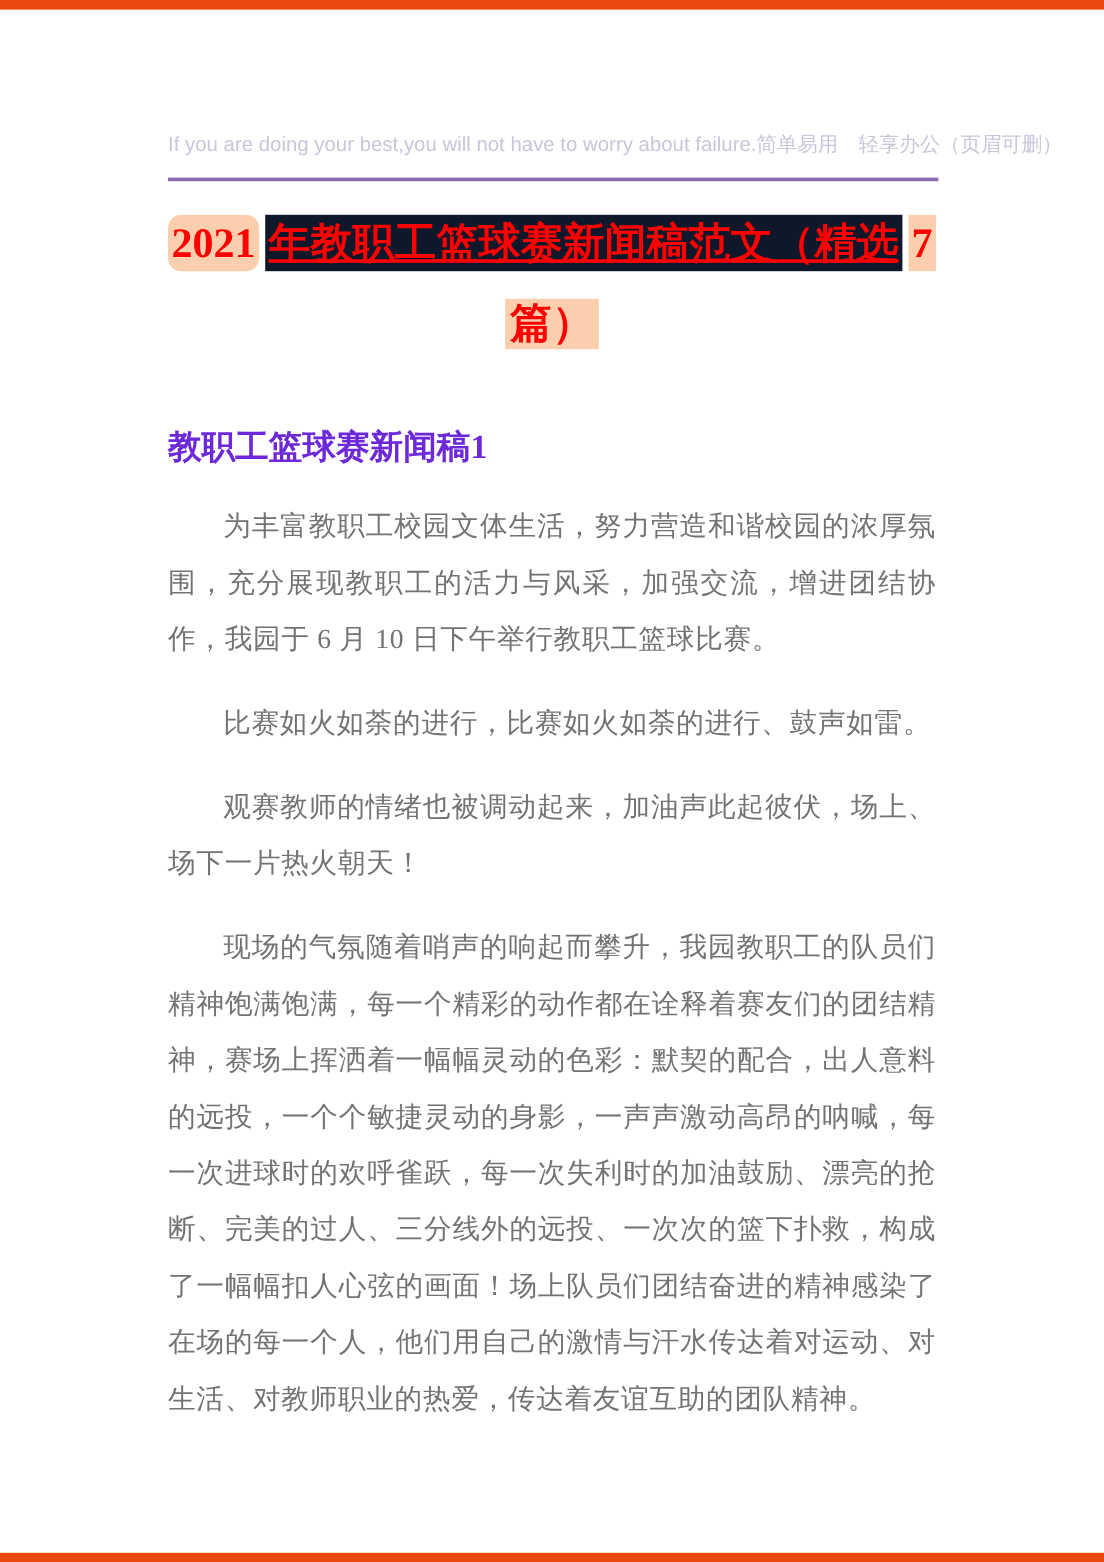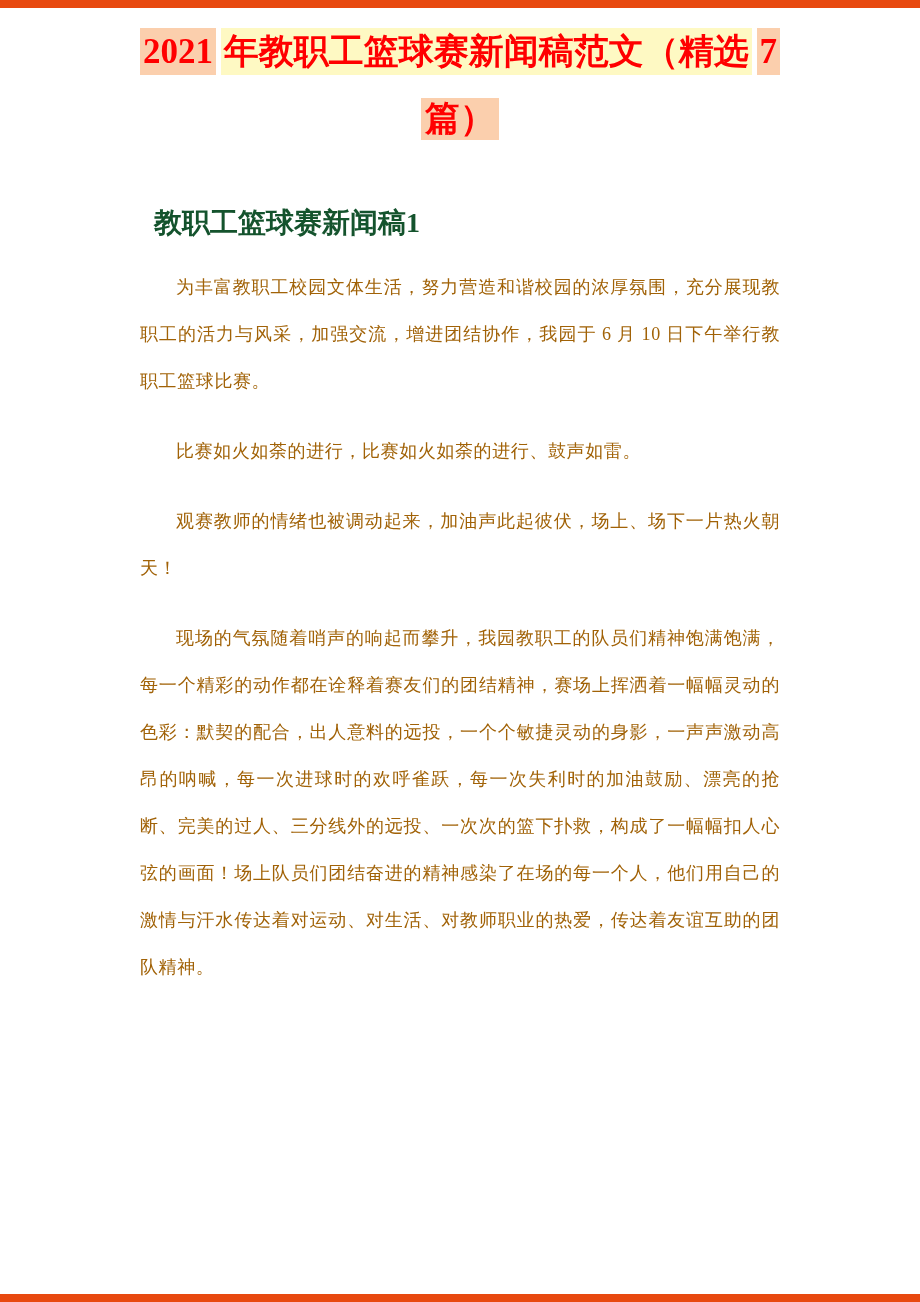--- a/index.html
+++ b/index.html
@@ -60,50 +60,54 @@
   .heading {
     margin:66px 0 0 0;
     font-size:28px;
     line-height:34px;
     font-weight:bold;
   }
   
   .body { margin-top:24px; }
   .body p {
     margin:0 0 23px 0;
-    font-size:18px;
+    font-size:23px;
     line-height:47px;
     letter-spacing:0.6px;
     text-align:justify;
     text-indent:2em;
-    color:#a16207;
+    color:#737373;
   }
 </style>
 </head>
 <body>
 
 <div class="page">
 
   <div class="edge-bar top" style="background: rgb(232, 73, 15);"></div>
 
   <div class="content">
 
+    <div>
+      <div class="header-text" style="color: rgb(201, 198, 220);">If you are doing your best,you will not have to worry about failure.简单易用　轻享办公（页眉可删）</div>
+      <div class="header-divider" style="border-top-color: rgb(138, 106, 176);"></div>
+    </div>
 
     <div class="title">
       <div class="title-line1">
-        <span class="hl" style="background: rgb(251, 207, 173); color: rgb(255, 0, 0);">2021</span>
-        <span class="hl" style="background: #fef9c3; color: rgb(255, 0, 0);">年教职工篮球赛新闻稿范文（精选</span>
+        <span class="hl" style="background: rgb(251, 207, 173); color: rgb(255, 0, 0); border-radius: 11px;">2021</span>
+        <span class="hl" style="background: #0f172a; color: rgb(255, 0, 0); text-decoration: underline;">年教职工篮球赛新闻稿范文（精选</span>
         <span class="hl" style="background: rgb(251, 207, 173); color: rgb(255, 0, 0);">7</span>
       </div>
       <div class="title-line2">
         <span class="hl" style="background: rgb(251, 207, 173); color: rgb(255, 0, 0);">篇）</span>
       </div>
     </div>
 
-    <h2 class="heading" style="color: #14532d; margin-left: 14px;">教职工篮球赛新闻稿1</h2>
+    <h2 class="heading" style="color: #6d28d9;">教职工篮球赛新闻稿1</h2>
 
     <div class="body">
         <p>为丰富教职工校园文体生活，努力营造和谐校园的浓厚氛围，充分展现教职工的活力与风采，加强交流，增进团结协作，我园于 6 月 10 日下午举行教职工篮球比赛。</p>
         <p>比赛如火如荼的进行，比赛如火如荼的进行、鼓声如雷。</p>
         <p>观赛教师的情绪也被调动起来，加油声此起彼伏，场上、场下一片热火朝天！</p>
         <p>现场的气氛随着哨声的响起而攀升，我园教职工的队员们精神饱满饱满，每一个精彩的动作都在诠释着赛友们的团结精神，赛场上挥洒着一幅幅灵动的色彩：默契的配合，出人意料的远投，一个个敏捷灵动的身影，一声声激动高昂的呐喊，每一次进球时的欢呼雀跃，每一次失利时的加油鼓励、漂亮的抢断、完美的过人、三分线外的远投、一次次的篮下扑救，构成了一幅幅扣人心弦的画面！场上队员们团结奋进的精神感染了在场的每一个人，他们用自己的激情与汗水传达着对运动、对生活、对教师职业的热爱，传达着友谊互助的团队精神。</p>
       </div>
 
   </div>
 

